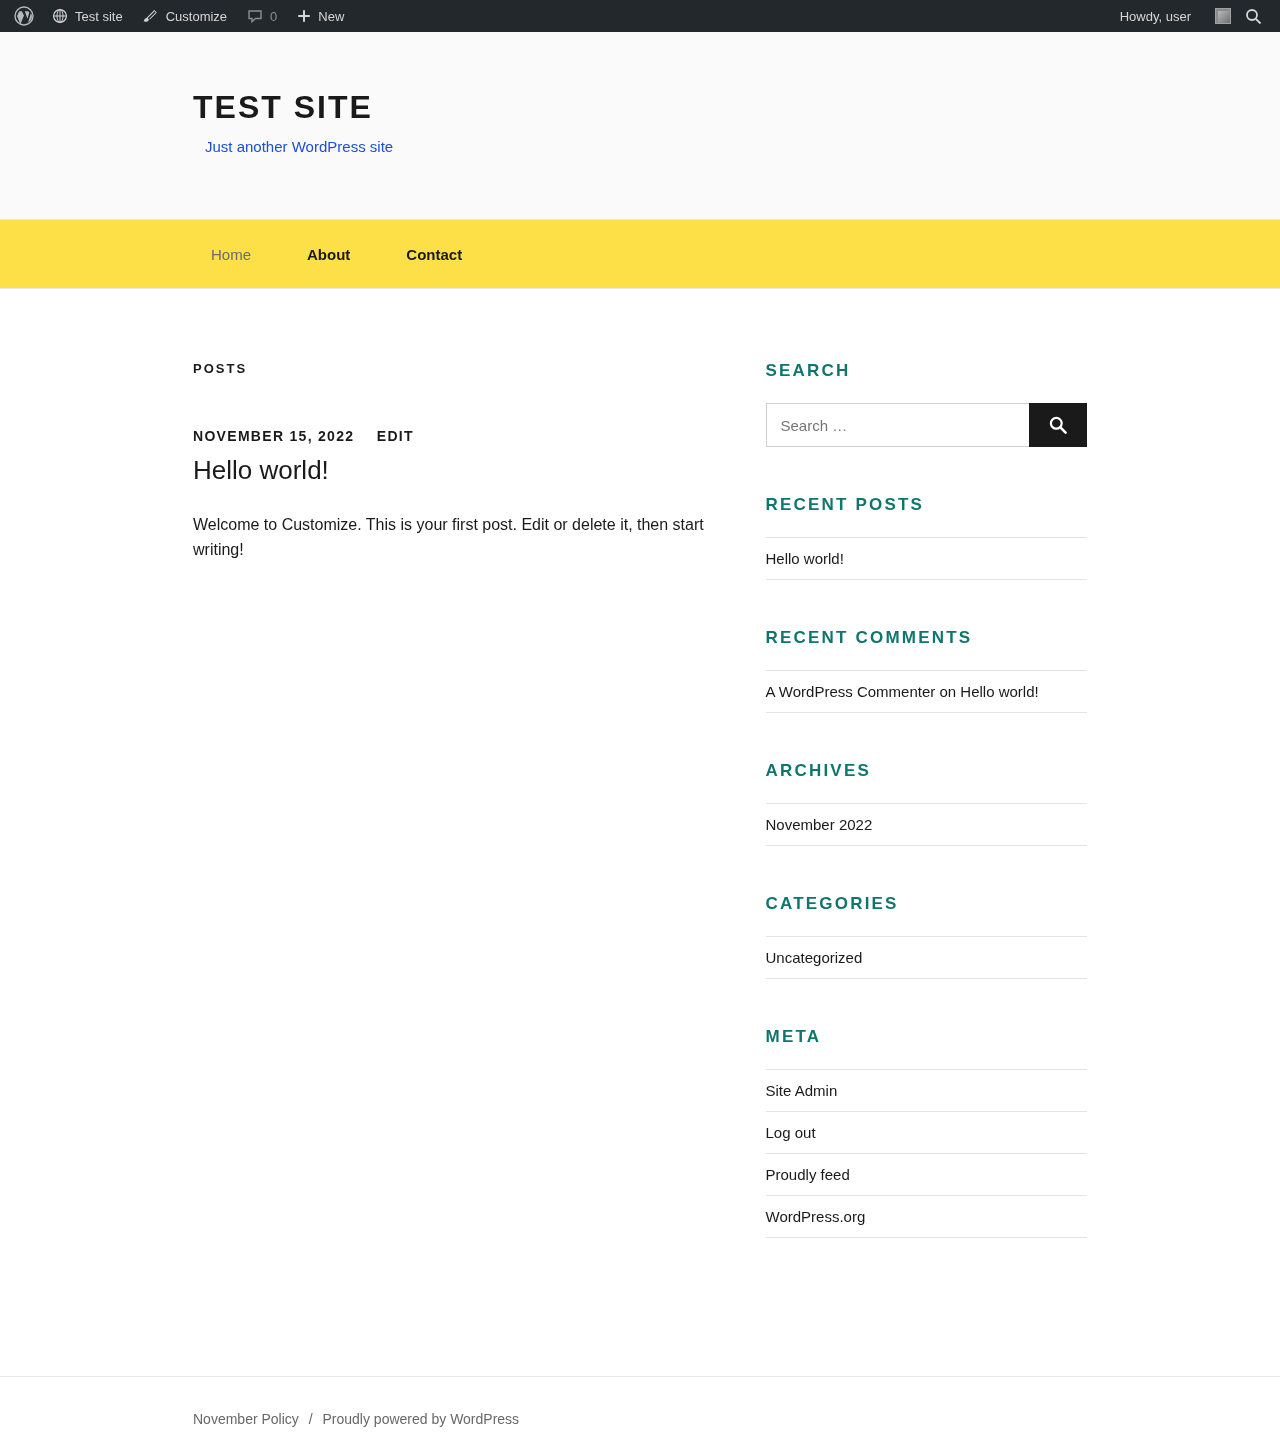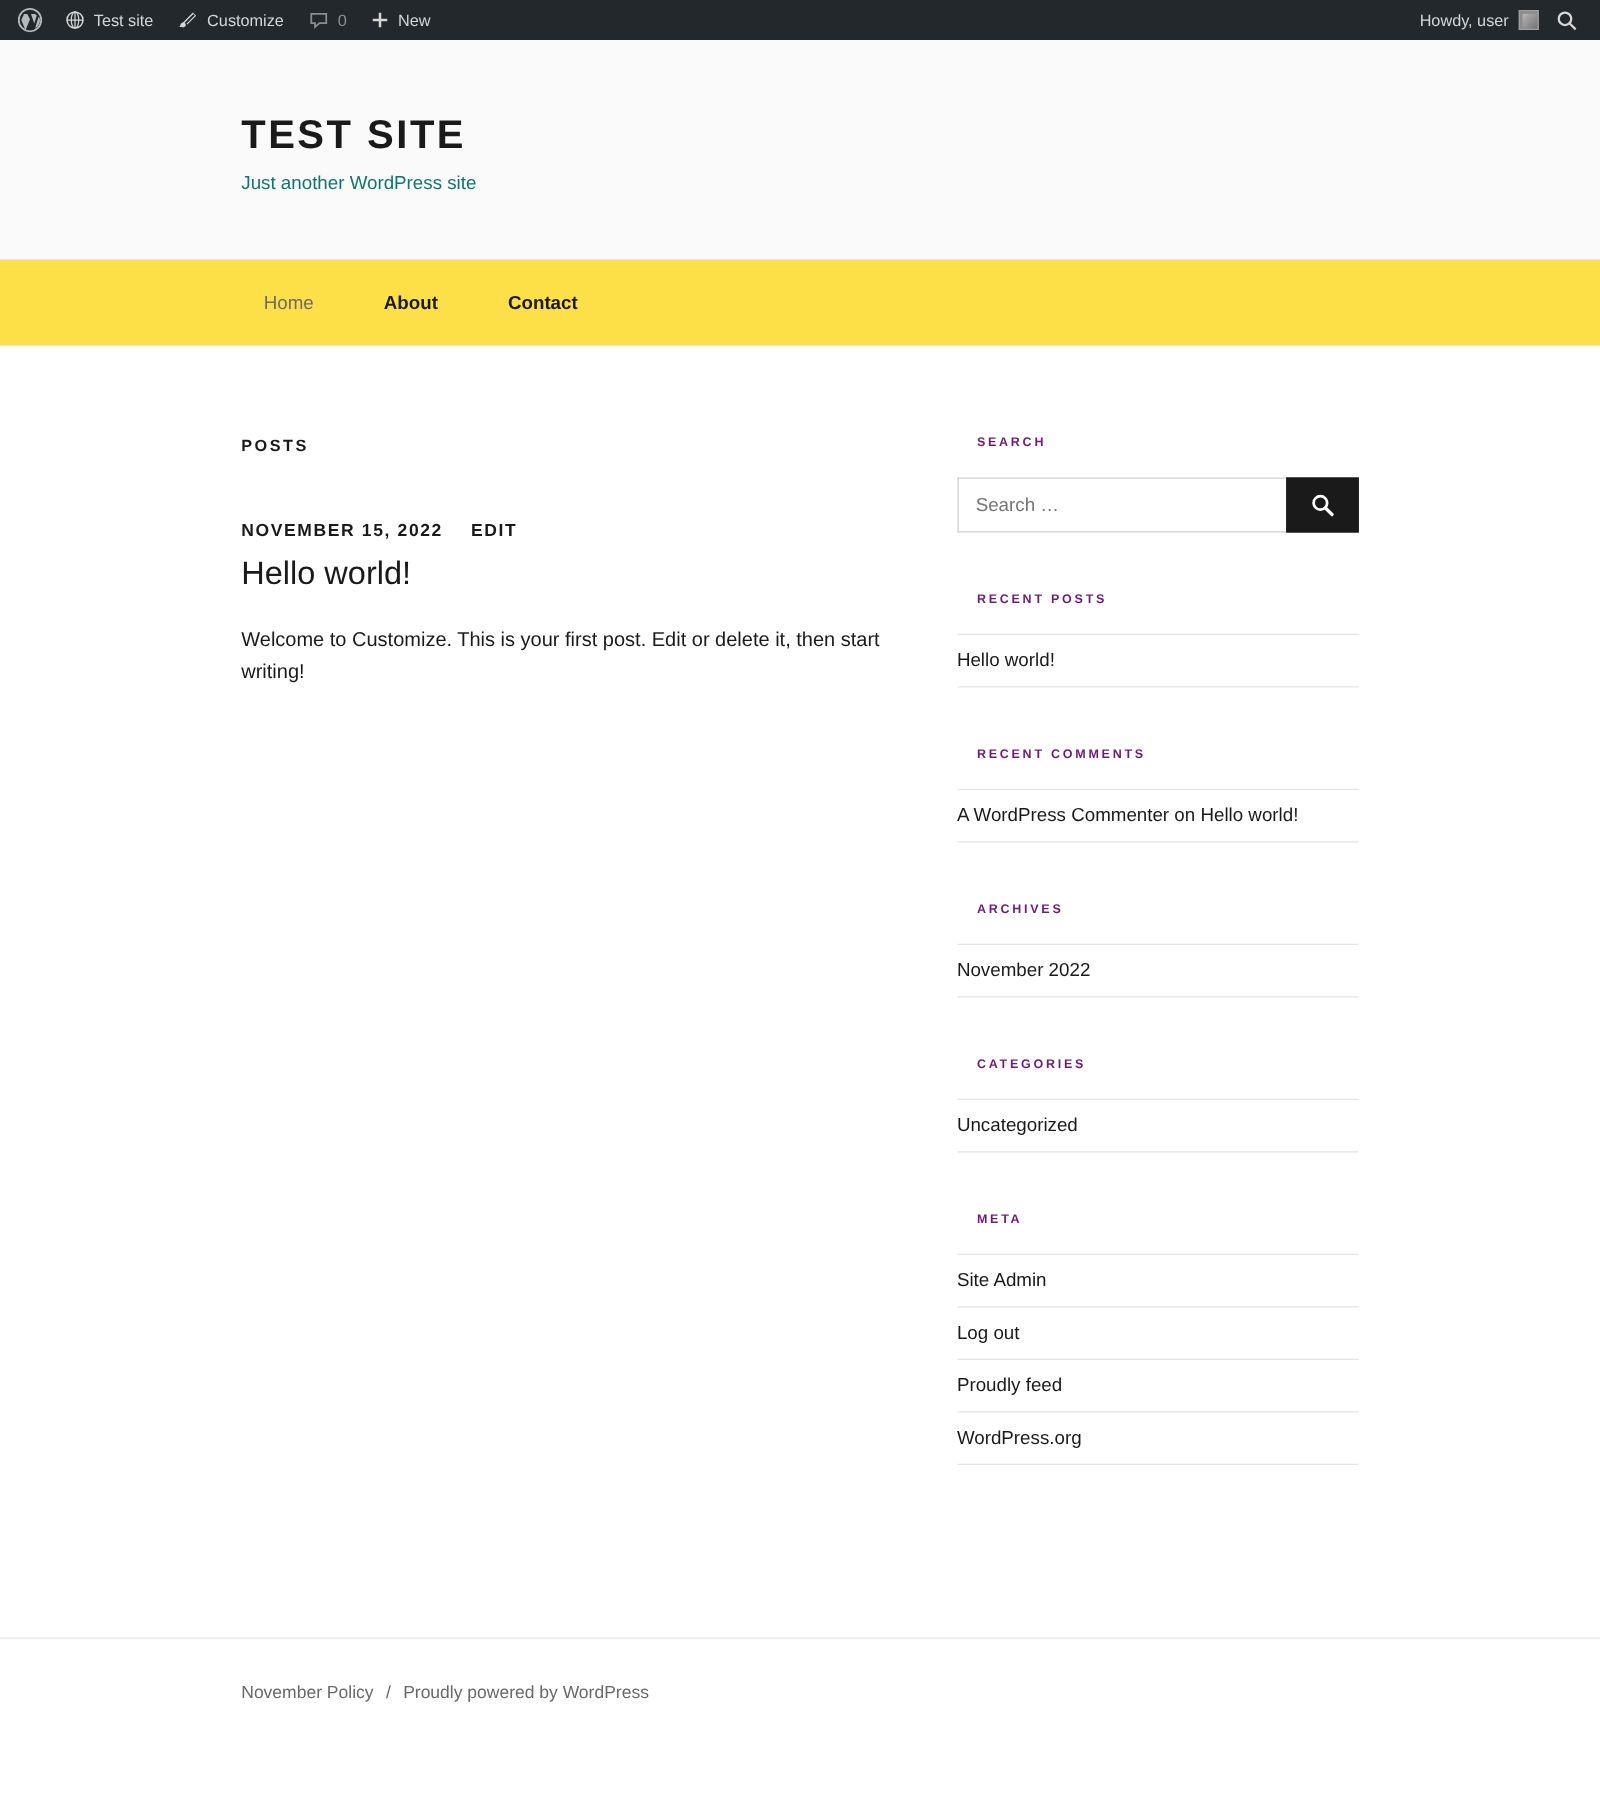--- a/index.html
+++ b/index.html
@@ -28,21 +28,21 @@
     align-items: center;
     gap: 7px;
     padding: 0 10px;
     height: 32px;
     color: #d6d6d6;
     white-space: nowrap;
   }
   .ab-item:first-child { padding-left: 6px; padding-right: 8px; }
   .ab-spacer { flex: 1 1 auto; }
   .ab-right { display: flex; align-items: center; }
-  .ab-howdy { padding-right: 8px; font-size: 13px; color: #d6d6d6; }
+  .ab-howdy { padding-right: 24px; font-size: 13px; color: #d6d6d6; }
   .avatar {
     width: 16px; height: 16px;
     background: #8b8b8b;
     border: 1px solid #a0a0a0;
     display: inline-block;
     vertical-align: middle;
     position: relative;
     overflow: hidden;
   }
   .avatar::after {
@@ -65,22 +65,22 @@
   .site-title {
     font-size: 32px;
     font-weight: bold;
     letter-spacing: 2px;
     margin: 0 0 12px 0;
     color: #1a1a1a;
     line-height: 1.2;
   }
   .site-desc {
     font-size: 15px;
-    color: #0f766e;
-    margin: 0;
+    color: #1d4ed8;
+    margin: 12px;
   }
 
   
   .site-nav {
     border-bottom: 1px solid #e8e8e8;
     background: #fde047;
   }
   .nav-list {
     display: flex;
     list-style: none;
@@ -136,26 +136,26 @@
   .entry-content p {
     font-size: 16px;
     line-height: 1.55;
     margin: 0;
     color: #1a1a1a;
   }
 
   
   .widget { margin-bottom: 48px; }
   .widget-title {
-    font-size: 10px;
+    font-size: 17px;
     letter-spacing: 2.2px;
     font-weight: bold;
     text-transform: uppercase;
-    margin: 0 0 22px 16px;
-    color: #701a75;
+    margin: 0 0 22px 0;
+    color: #0f766e;
   }
   .search-form { display: flex; height: 44px; }
   .search-field {
     flex: 1 1 auto;
     border: 1px solid #d0d0d0;
     border-right: none;
     padding: 0 14px;
     font-size: 15px;
     color: #686868;
     font-family: "Liberation Sans", sans-serif;

